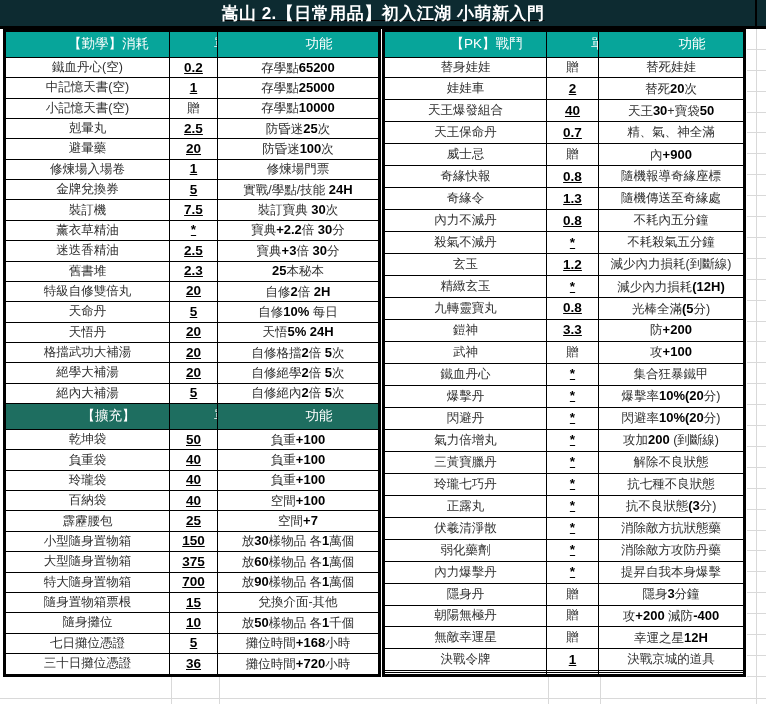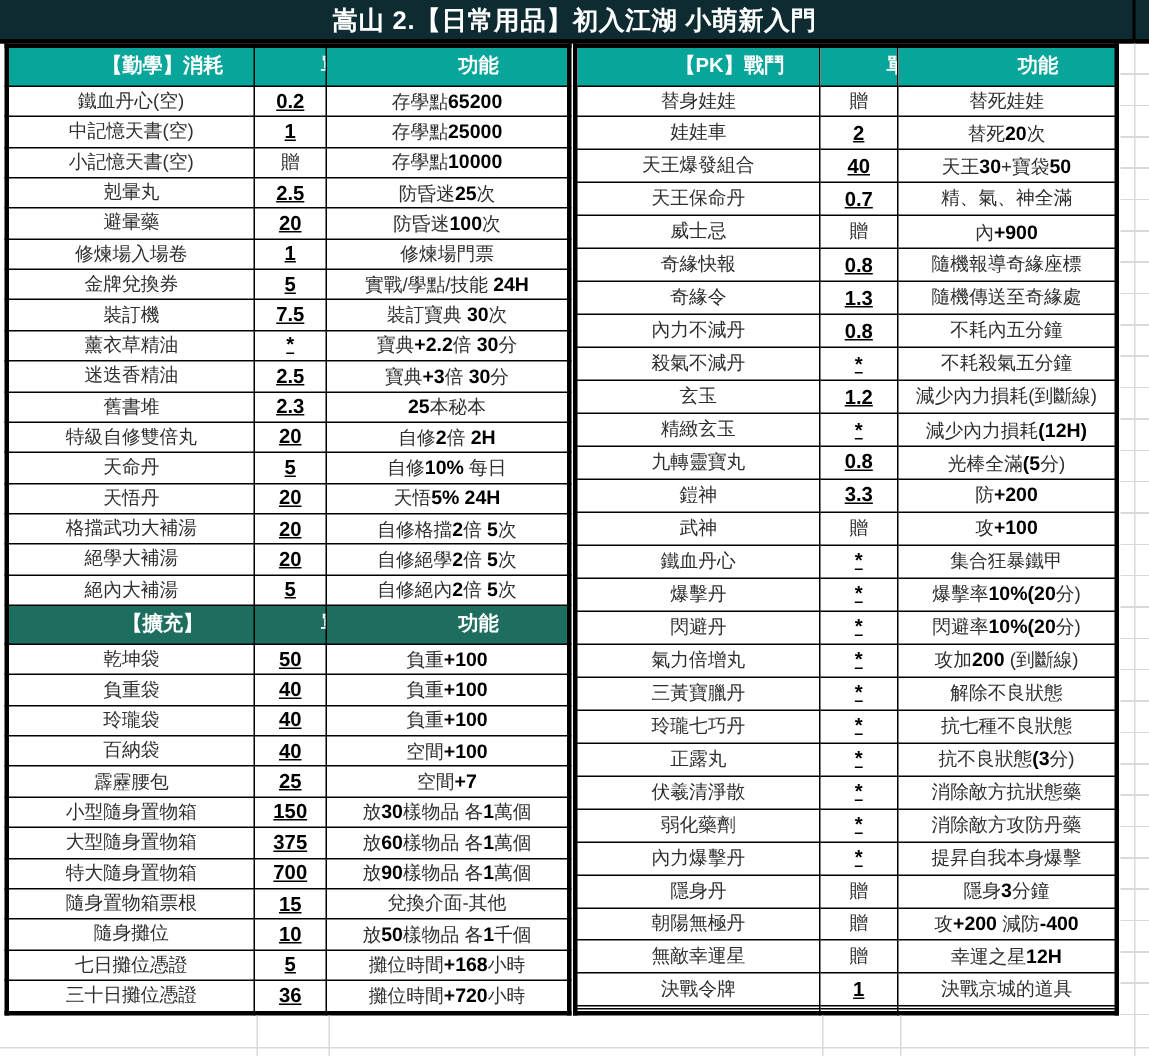--- a/index.html
+++ b/index.html
@@ -2,34 +2,34 @@
 <html style="--c-dark: #0d2b31; --c-teal: #07a59a; --c-sub: #1e6e60; --c-grid: #d9d9d9;"><head>
 <meta charset="utf-8">
 <style>
   html,body{margin:0;padding:0;background:#ffffff;}
   body{width:766px;height:704px;position:relative;overflow:hidden;
        font-family:"Liberation Sans","DejaVu Sans",sans-serif;}
 
   
   .titlebar{position:absolute;left:0;top:0;width:766px;height:26px;
     background:var(--c-dark,#0d2b31);border-bottom:3px solid #000;
-    display:flex;align-items:center;justify-content:center;}
+    display:flex;align-items:center;justify-content:center;text-decoration:underline;}
   .titlebar .title{color:#fff;font-weight:bold;font-size:17px;letter-spacing:.5px;}
   .titlebar-divider{position:absolute;top:0;left:755px;width:2px;height:26px;background:#000;}
 
   
   .tbl-wrap{position:absolute;top:29px;}
   #left-table-wrap{left:3px;width:378px;}
   #right-table-wrap{left:382px;width:364px;}
   table{border-collapse:collapse;width:100%;height:648px;table-layout:fixed;
         border:3px solid #000;}
   td,th{border:1px solid #000;text-align:center;vertical-align:middle;
         padding:0 2px;font-size:12.5px;color:#2f2f2f;line-height:1.05;
         overflow:hidden;white-space:nowrap;}
-  th{background:var(--c-teal,#07a59a);color:#fff;font-weight:bold;
+  th{background:var(--c-teal,#07a59a);color:#fff;font-weight:normal;
      font-size:13.5px;height:25px;padding-left:44px;}
   tr.section-secondary th{background:var(--c-sub,#1e6e60);}
   td b{color:#000;font-weight:700;font-size:13px;}
   .col-name{width:165px;}
   .col-price{width:48px;}
   #right-table-wrap .col-name{width:163px;}
   #right-table-wrap .col-price{width:52px;}
   td.price-cell b{font-size:13.5px;text-decoration:underline;}
 
   

